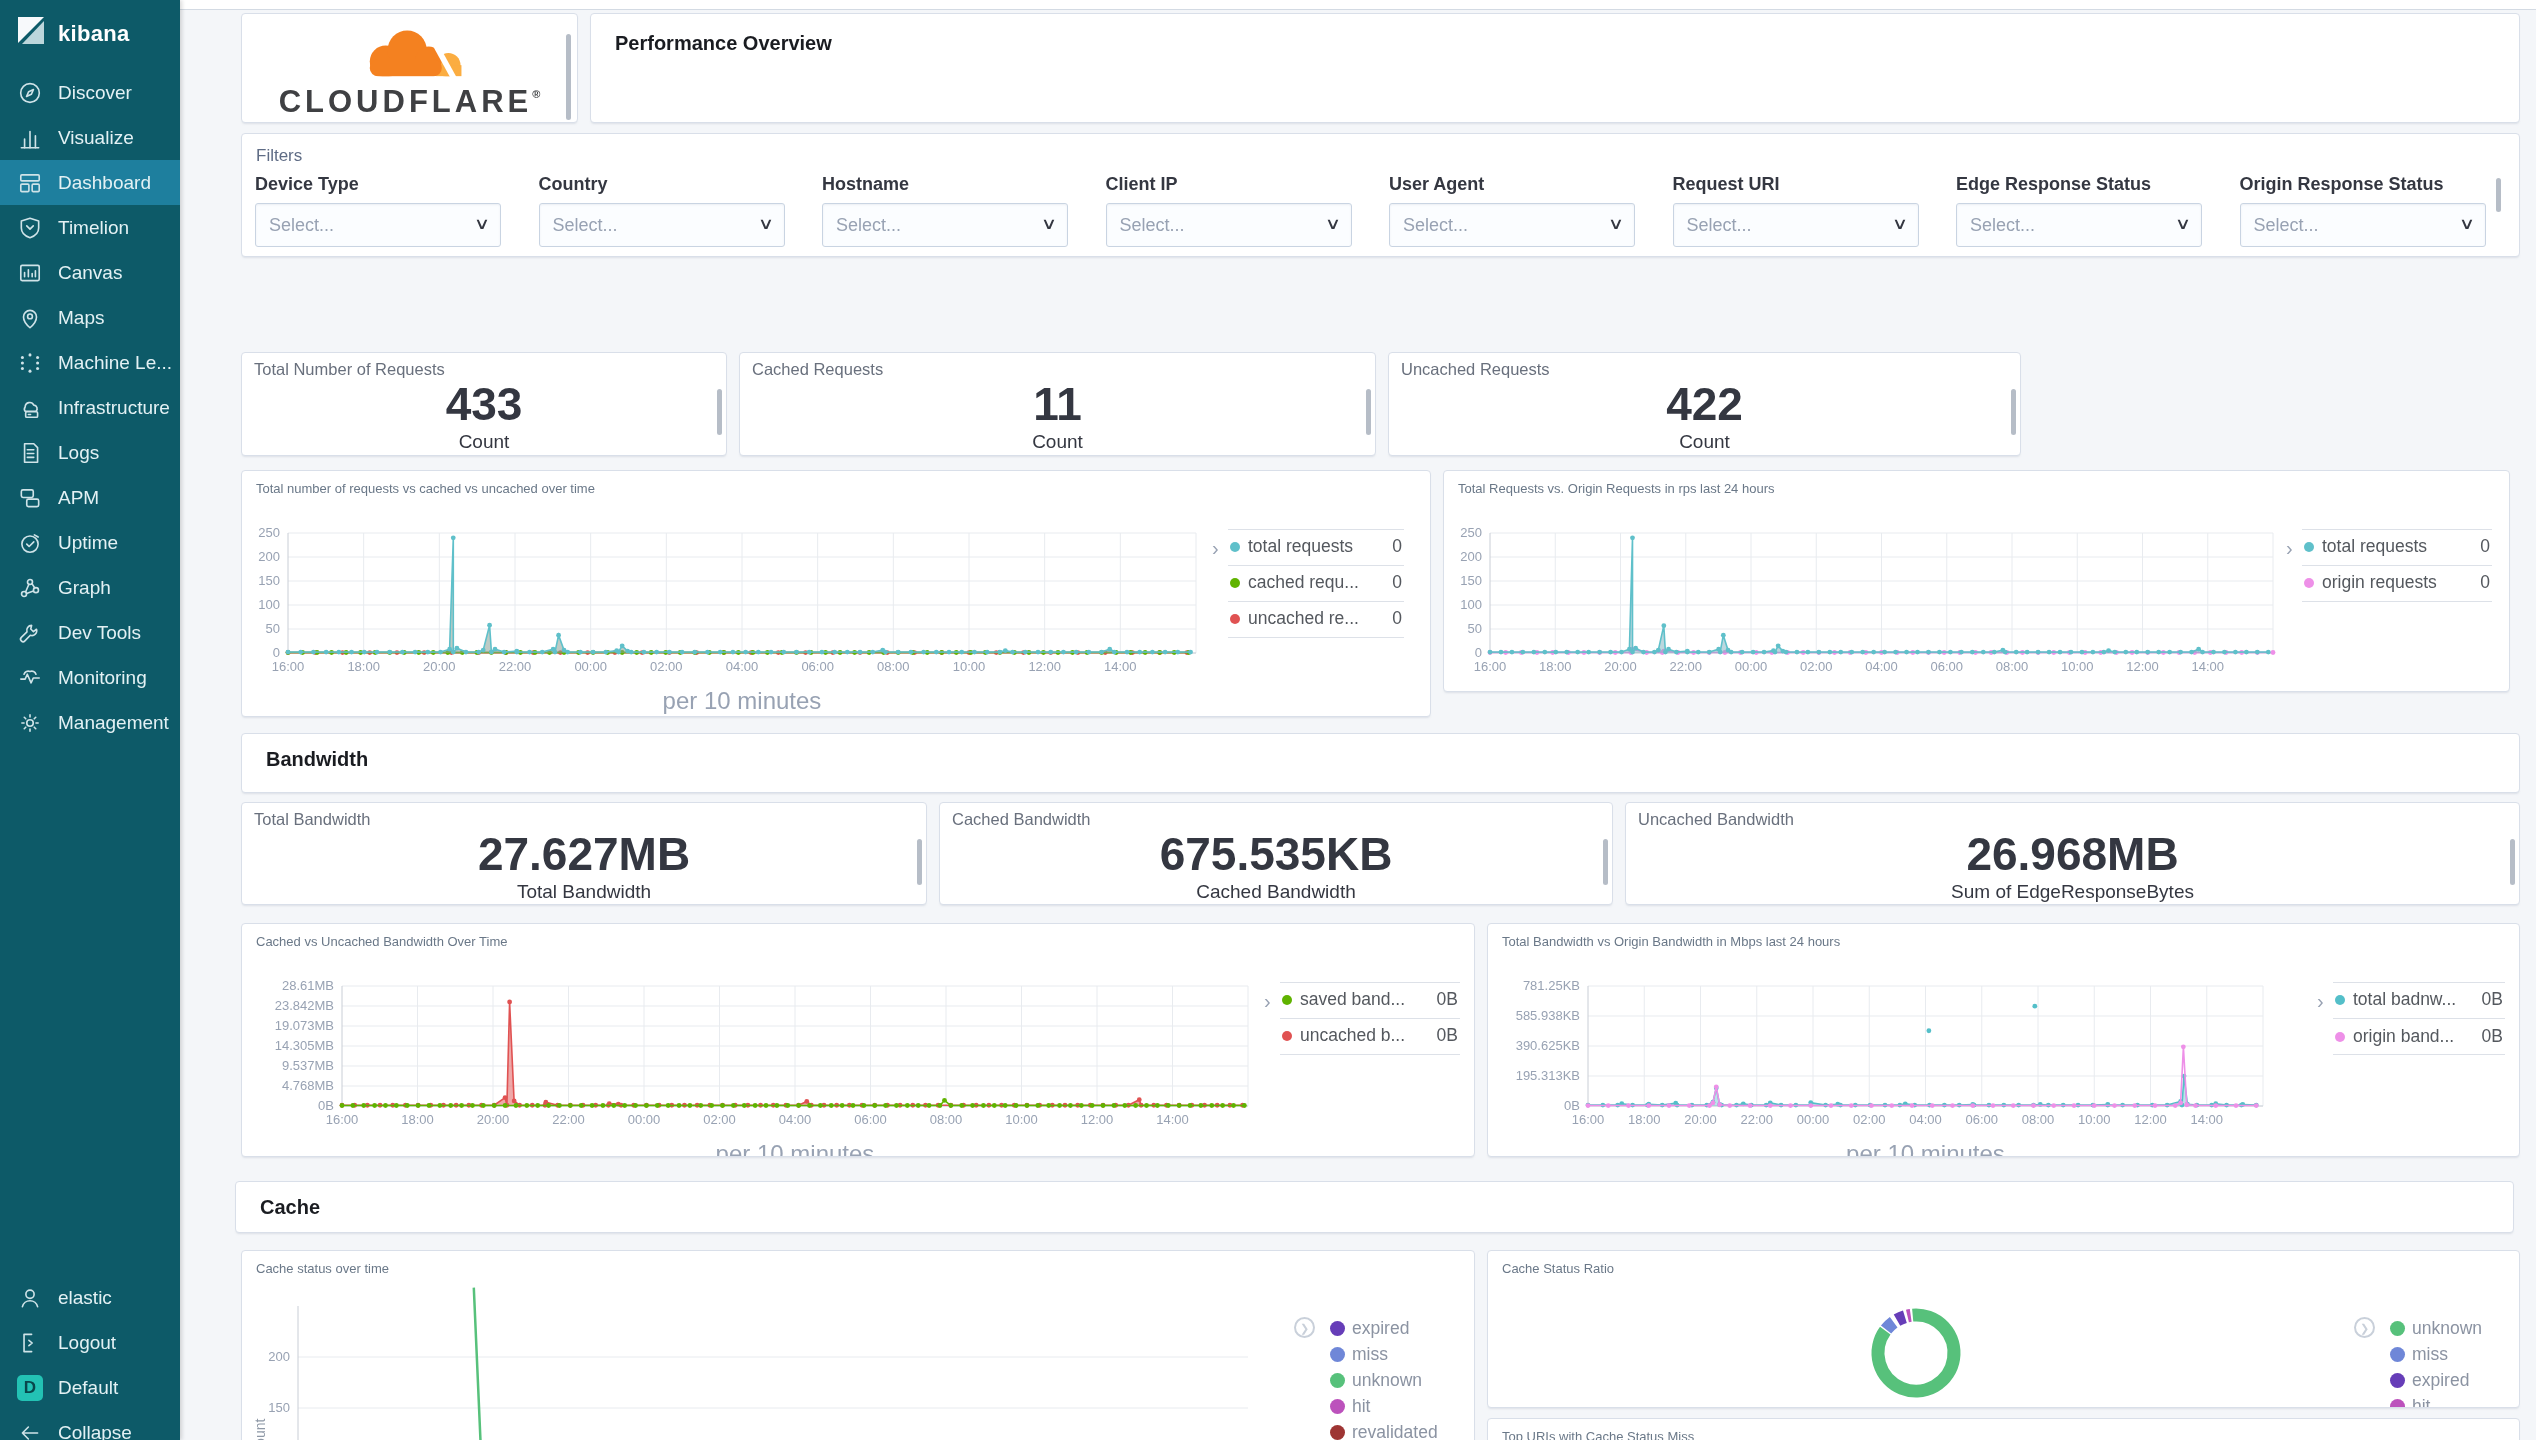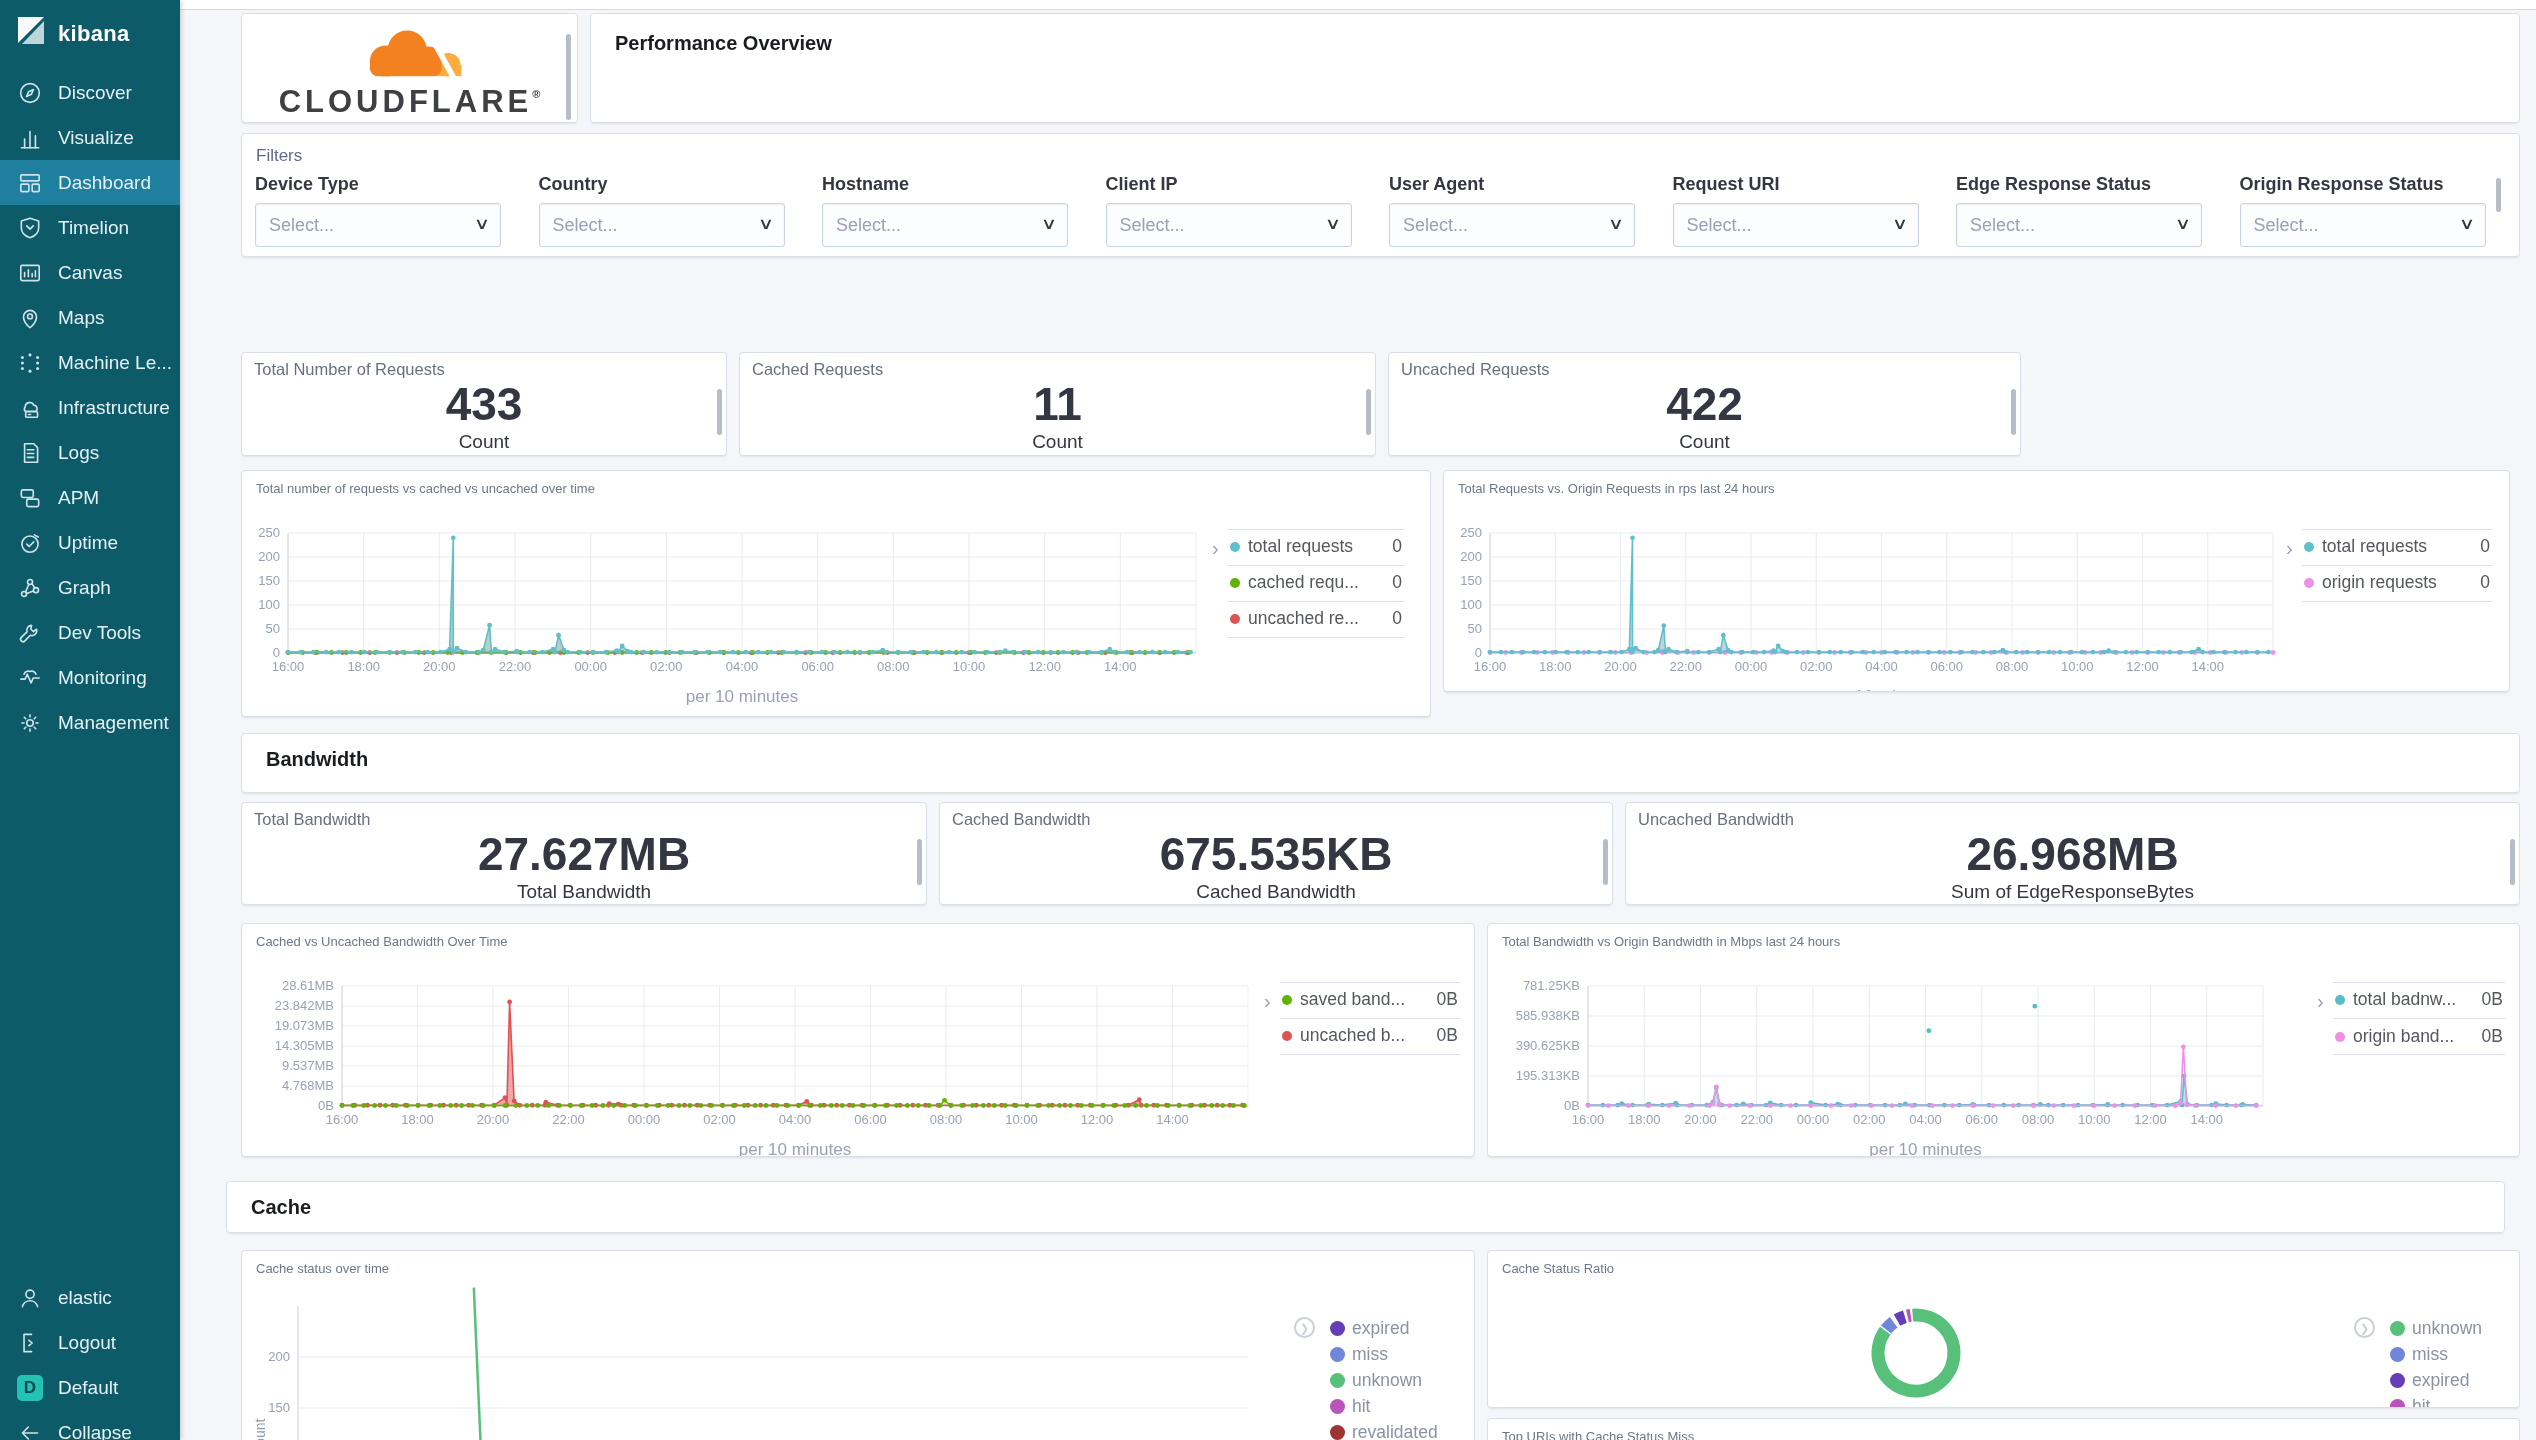--- a/index.html
+++ b/index.html
@@ -35,21 +35,21 @@
     box-shadow:inset 0 1px 2px rgba(152,162,179,.15);cursor:pointer;}
   .select-text{position:absolute;left:13px;top:11px;font-size:18px;color:#98a2b3;}
   .select-caret{position:absolute;right:12px;top:10px;font-size:16px;color:#343741;transform:scaleX(1.4);}
   
   .metric-label{position:absolute;left:12px;top:7px;font-size:16.5px;color:#69707d;white-space:nowrap;}
   .metric-value{position:absolute;left:0;top:24px;width:100%;text-align:center;font-size:46px;font-weight:700;color:#343741;}
   .metric-sub{position:absolute;left:0;top:78px;width:100%;text-align:center;font-size:19px;color:#343741;}
   .scrollthumb{position:absolute;width:5px;border-radius:3px;background:#a9b2bd;opacity:.85;}
   
   .chart-svg{position:absolute;left:0;top:0;}
-  .xlabel{position:absolute;font-size:17px;color:#98a2b3;text-align:center;}
+  .xlabel{position:absolute;font-size:24px;color:#98a2b3;text-align:center;}
   .legendA{position:absolute;}
   .legendA .sep{position:absolute;left:0;width:100%;height:1px;background:#dde1e8;}
   .legend-row{position:absolute;left:0;width:100%;height:24px;cursor:pointer;}
   .legend-dot{position:absolute;left:2px;top:7px;width:10px;height:10px;border-radius:50%;}
   .legend-lab{position:absolute;left:20px;top:1px;font-size:17.5px;color:#54585e;white-space:nowrap;}
   .legend-val{position:absolute;right:2px;top:1px;font-size:17.5px;color:#54585e;}
   .legend-chevron{position:absolute;font-size:20px;color:#98a2b3;cursor:pointer;}
   .legendB-row{position:absolute;height:24px;cursor:pointer;}
   .legendB-dot{position:absolute;left:0;top:4px;width:15px;height:15px;border-radius:50%;}
   .legendB-lab{position:absolute;left:22px;top:1px;font-size:17.5px;color:#8b93a2;white-space:nowrap;}
@@ -309,21 +309,21 @@
     <div class="scrollthumb" style="right:18px;top:44px;height:34px"></div>
   </div>
 
   <div id="requests-cards"></div>
 
   <div class="panel" style="left:61px;top:733px;width:2279px;height:60px">
     <div class="section-title" style="padding-top:14px">Bandwidth</div>
   </div>
   <div id="bandwidth-cards"></div>
 
-  <div class="panel" style="left:46px;top:1181px;width:2279px;height:52px">
+  <div class="panel" style="left:55px;top:1181px;width:2279px;height:52px">
     <div class="section-title" style="padding-top:14px">Cache</div>
   </div>
 
   <div id="charts"></div>
 <div class="panel" style="left: 61px; top: 352px; width: 486px; height: 104px;">
       <div class="metric-label">Total Number of Requests</div>
       <div class="metric-value">433</div>
       <div class="metric-sub">Count</div>
       <div class="scrollthumb" style="right: 4px; top: 36px; height: 46px;"></div>
     </div>

